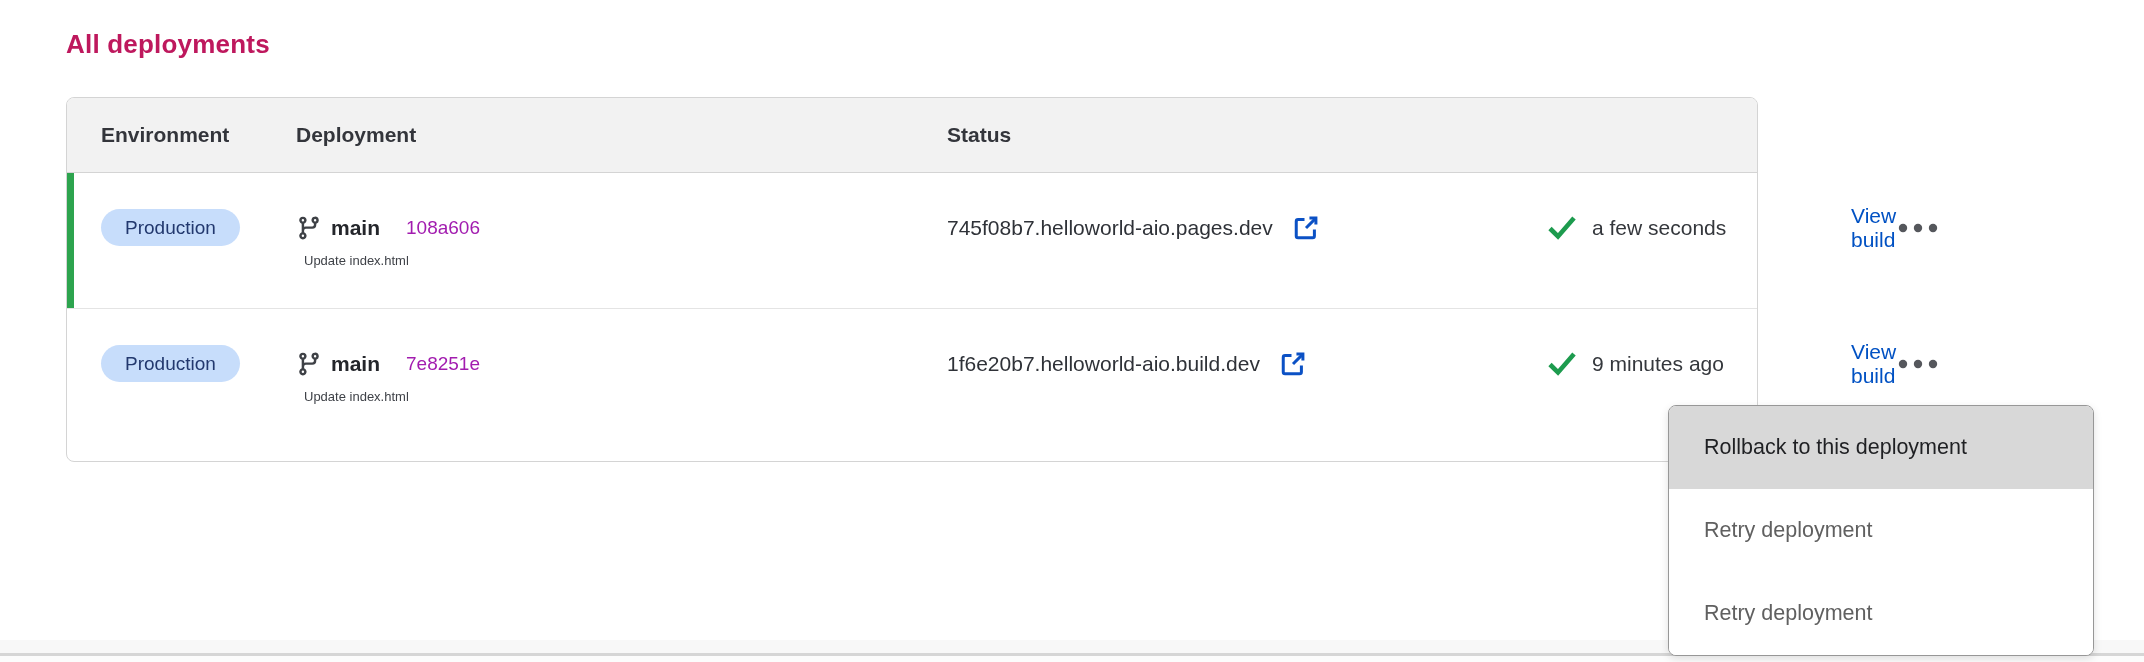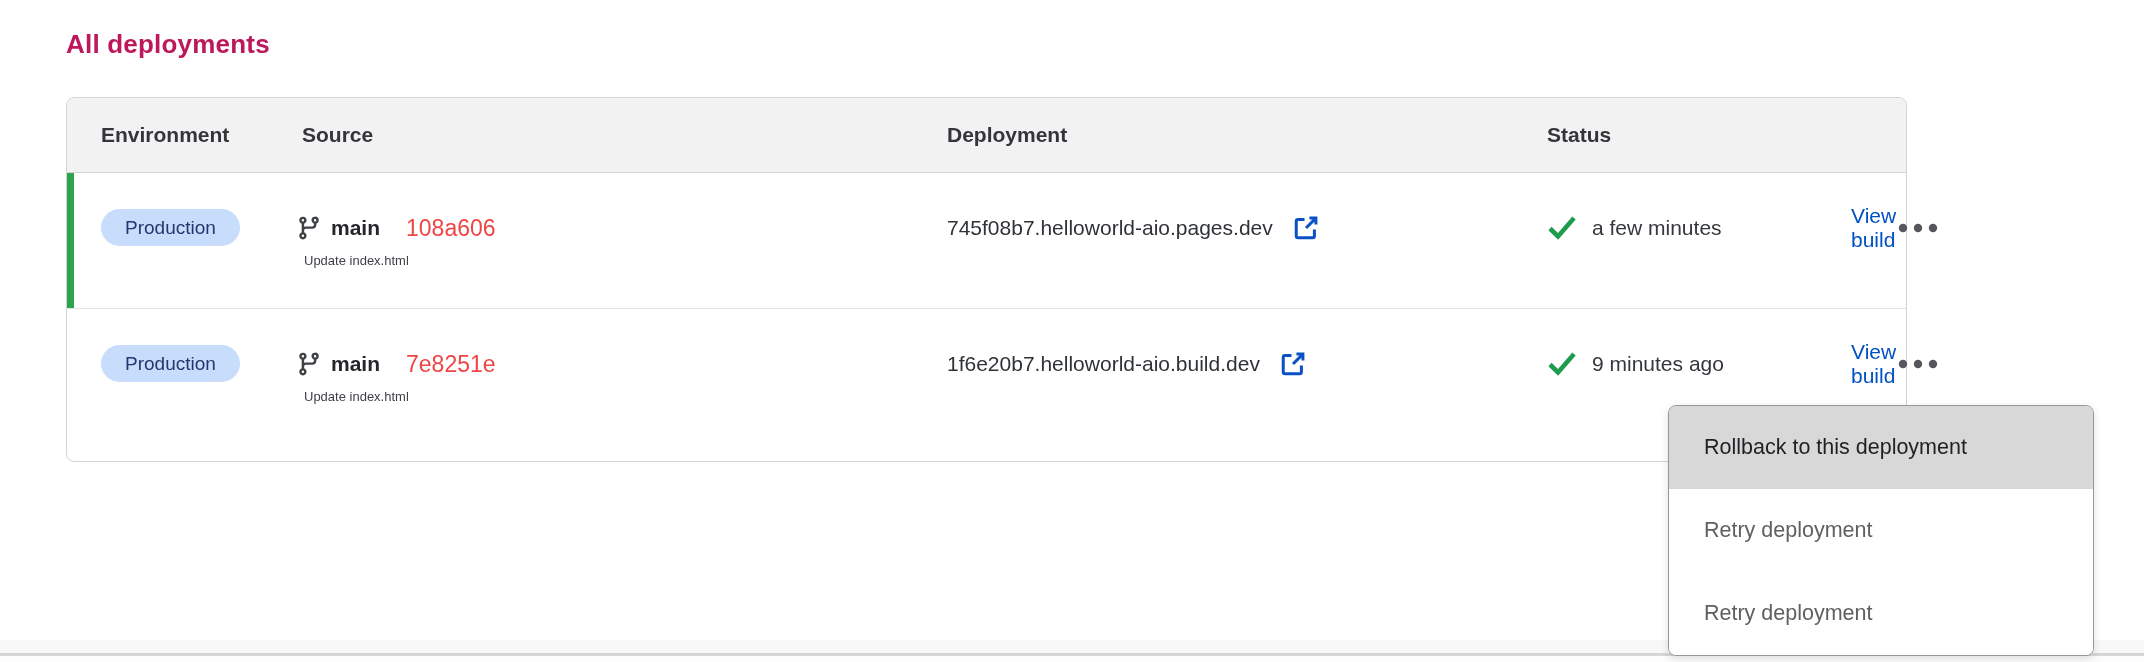--- a/index.html
+++ b/index.html
@@ -3,21 +3,21 @@
 <meta charset="utf-8">
 <style>
   * { margin:0; padding:0; box-sizing:border-box; }
   html,body { width:2144px; height:662px; background:#ffffff;
               font-family:"Liberation Sans", sans-serif; overflow:hidden; position:relative; }
 
   .page-title { position:absolute; left:66px; top:18px; font-size:26px; font-weight:600;
                 color:#be185d; letter-spacing:0.2px;margin-top:11px; }
 
   
-  .card { position:absolute; left:66px; top:97px; width:1841px; height:365px;
+  .card { position:absolute; left:66px; top:97px; width:1692px; height:365px;
           background:#fff; border:1px solid #d4d4d4; border-radius:8px; }
 
   .grid { display:grid; grid-template-columns:229px 651px 600px 238px auto; }
 
   .thead { height:75px; background:#f2f2f2; border-bottom:1px solid #d4d4d4;
            border-radius:7px 7px 0 0; align-items:center;
            font-size:21px; font-weight:600; color:#33353b; }
   .th-env { padding-left:34px; }
   .th-src { padding-left:6px; }
 
@@ -28,21 +28,21 @@
   .accent { position:absolute; left:0; top:0; bottom:0; width:7px; background:#2da44e; }
 
   .cell { padding-top:36px; }
   .cell-env { padding-left:34px; }
 
   .badge { display:inline-block; height:37px; line-height:37px; padding:0 24px;
            background:#c7ddfb; color:#22386e; font-size:19px; border-radius:19px; }
 
   .src-line1 { display:flex; align-items:center; height:38px; gap:9px; }
   .branch-name { font-size:21px; font-weight:700; color:#24262b; margin-right:17px; }
-  .commit-link { font-size:23px; color:#ef4444; text-decoration:none; cursor:pointer; }
+  .commit-link { font-size:19px; color:#a21caf; text-decoration:none; cursor:pointer; }
   .src-line2 { margin-top:6px; padding-left:8px; font-size:13px; color:#3f4248; }
 
   .dep-line { display:flex; align-items:center; height:38px; gap:18px; }
   .dep-url { font-size:21px; color:#2f3238; }
 
   .status-line { display:flex; align-items:center; height:38px; gap:15px; }
   .status-text { font-size:21px; color:#34373c; }
 
   .actions-line { display:flex; align-items:center; height:38px; padding-left:66px; padding-right:26px; }
   .view-build { font-size:21px; color:#0051c3; text-decoration:none; cursor:pointer; }
@@ -67,21 +67,20 @@
 </style>
 </head>
 <body>
 
 <div class="page-title">All deployments</div>
 
 <div class="card">
 
   <div class="grid thead">
     <div class="th-env">Environment</div>
-    <div class="th-src">Source</div>
     <div class="th-dep">Deployment</div>
     <div class="th-status">Status</div>
     <div></div>
   </div>
 
   <div class="grid row row-0">
     <div class="accent"></div>
     <div class="cell cell-env">
       <span class="badge">Production</span>
     </div>
@@ -103,21 +102,21 @@
             <path d="M12.3 3.4H16.6V7.7"></path>
             <path d="M16.6 3.4 L10 10"></path>
           </svg>
       </div>
     </div>
     <div class="cell">
       <div class="status-line">
         <svg class="icon" width="30" height="26" viewBox="0 0 30 26" fill="none" stroke="#1d9b4e" stroke-width="4.6">
             <path d="M3 13.5 L11 21.5 L27 3"></path>
           </svg>
-        <span class="status-text">a few minutes</span>
+        <span class="status-text">a few seconds</span>
       </div>
     </div>
     <div class="cell">
       <div class="actions-line">
         <a class="view-build">View build</a>
         <button class="more-btn">
           <svg width="40" height="10" viewBox="0 0 40 10" fill="#55575c">
               <circle cx="5" cy="5" r="4.2"></circle>
               <circle cx="20" cy="5" r="4.2"></circle>
               <circle cx="35" cy="5" r="4.2"></circle>

